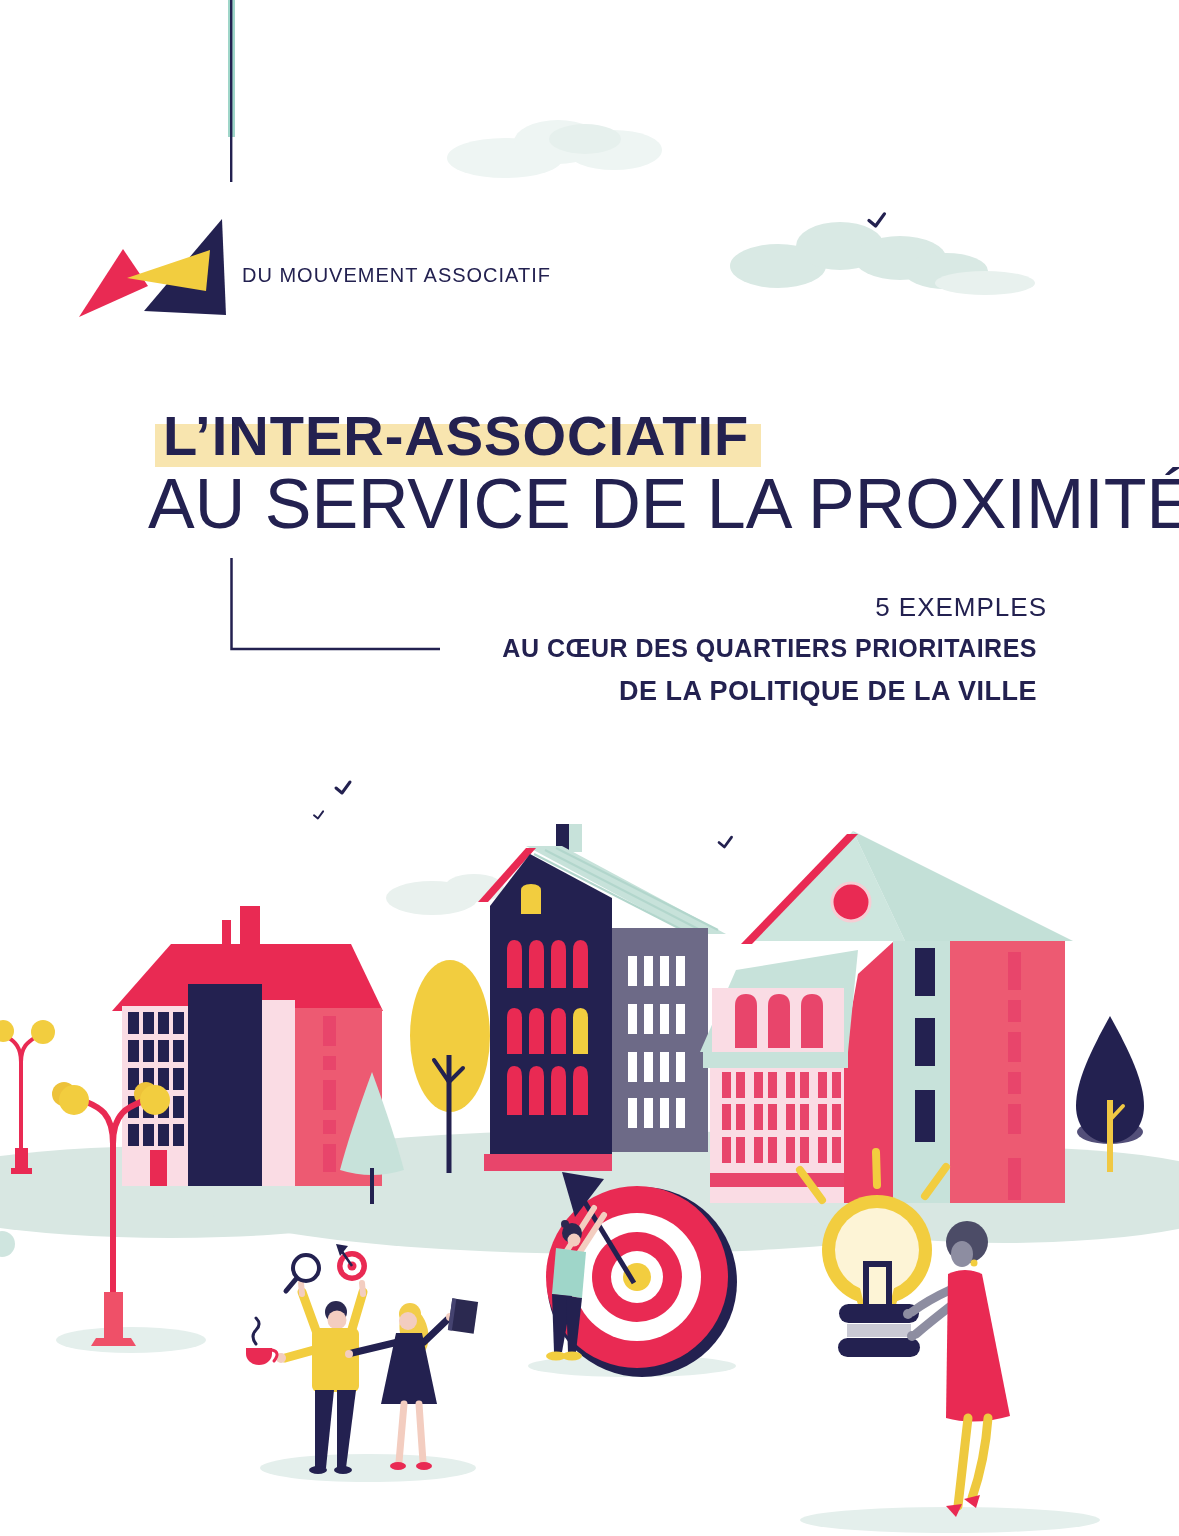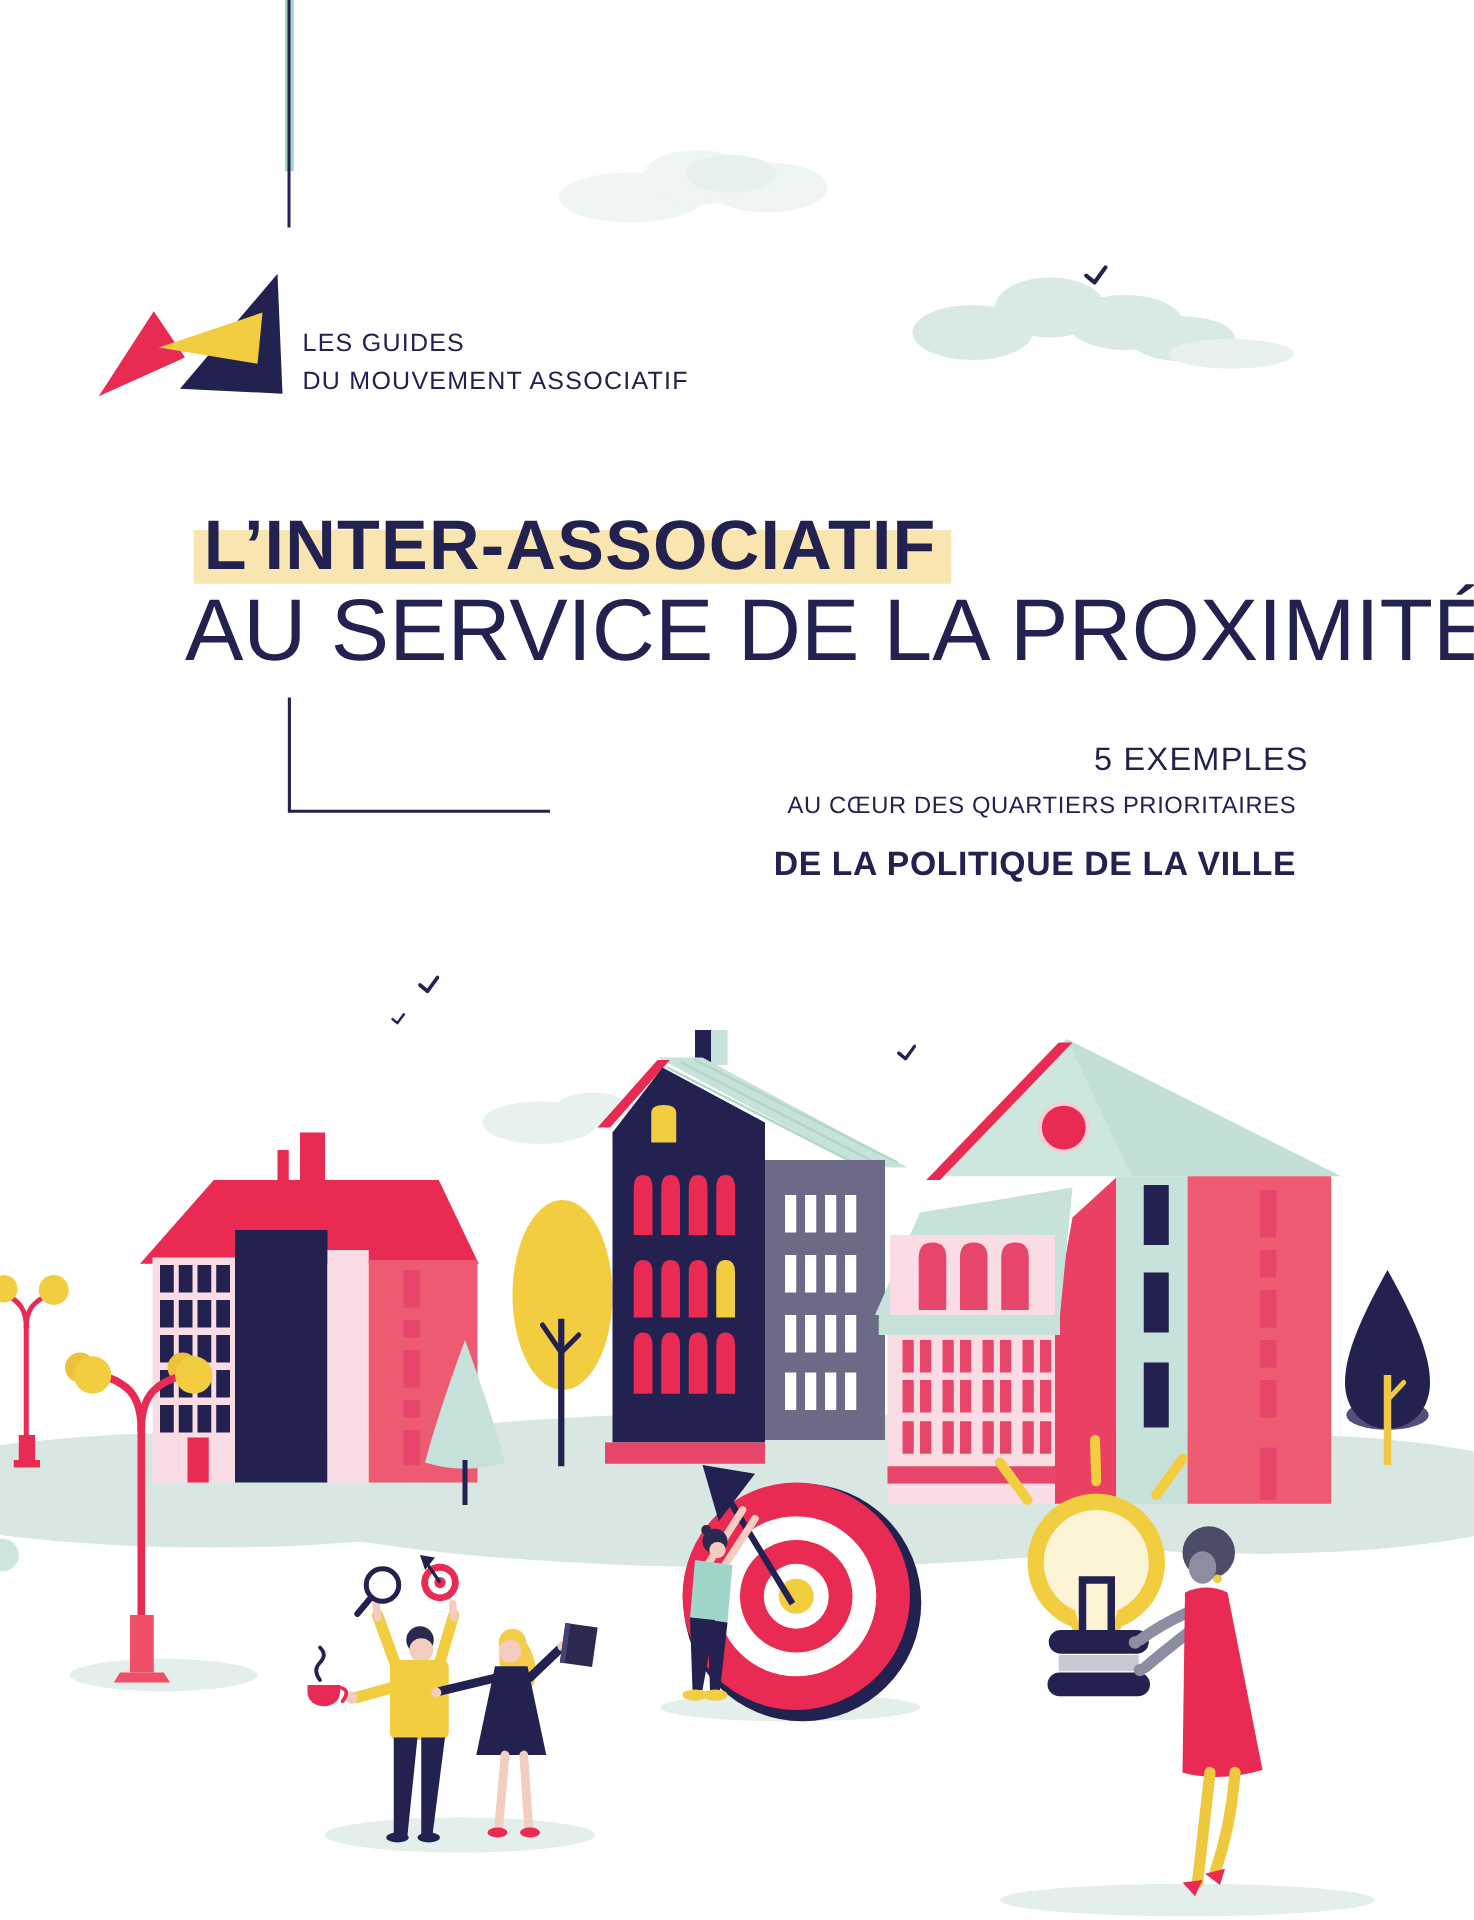--- a/index.html
+++ b/index.html
@@ -34,21 +34,21 @@
   .title1 .hl{
      padding:0 12px 0 8px;
      background-image:linear-gradient(var(--c-cream), var(--c-cream));
      background-repeat:no-repeat;
      background-size:100% 43px;
      background-position:0 20px;}
   .title2{left:148px;top:477px;color:var(--c-navy);font-size:70px;font-weight:400;
           letter-spacing:0px;line-height:54px;white-space:nowrap;}
   .sub{color:var(--c-navy);text-align:right;white-space:nowrap;}
   .sub1{right:132px;top:592px;font-size:26px;font-weight:400;letter-spacing:1px;}
-  .sub2{right:142px;top:634px;font-size:19px;font-weight:normal;letter-spacing:.5px;}
+  .sub2{right:142px;top:634px;font-size:25px;font-weight:bold;letter-spacing:.5px;}
   .sub3{right:142px;top:676px;font-size:27px;font-weight:bold;letter-spacing:.5px;}
 </style>
 </head>
 <body>
 
 <svg class="art" width="1179" height="1536" viewBox="0 0 1179 1536" aria-hidden="true">
   <defs>
     <path id="arch" d="M0,1 L0,0.22 Q0,0 0.5,0 Q1,0 1,0.22 L1,1 Z"></path>
     <path id="bird" d="M0,5 L6,10 L14,-1" fill="none" stroke-width="3"></path>
   </defs>
@@ -390,21 +390,20 @@
     <circle cx="912" cy="1336" r="5" class="f-slate"></circle>
     <path d="M948,1274 Q965,1266 982,1274 L1010,1416 Q975,1426 946,1418 Z" class="f-red"></path>
     <path d="M968,1418 L958,1506" stroke="#eec93e" stroke-width="9" fill="none" class="rnd"></path>
     <path d="M988,1418 Q985,1460 972,1498" stroke="#eec93e" stroke-width="9" fill="none" class="rnd"></path>
     <path d="M946,1506 l16,-2 -6,13 z" class="f-red"></path>
     <path d="M964,1499 l16,-4 -4,13 z" class="f-red"></path>
   </g>
 </svg>
 
 <div class="abs brand">
-  <div>LES GUIDES</div>
   <div>DU MOUVEMENT ASSOCIATIF</div>
 </div>
 
 <h1 class="abs title1" style="margin:15px;"><span class="hl">L’INTER-ASSOCIATIF</span></h1>
 
 <div class="abs title2">AU SERVICE DE LA PROXIMITÉ</div>
 
 <div class="abs sub sub1">5 EXEMPLES</div>
 <div class="abs sub sub2">AU CŒUR DES QUARTIERS PRIORITAIRES</div>
 <div class="abs sub sub3">DE LA POLITIQUE DE LA VILLE</div>

